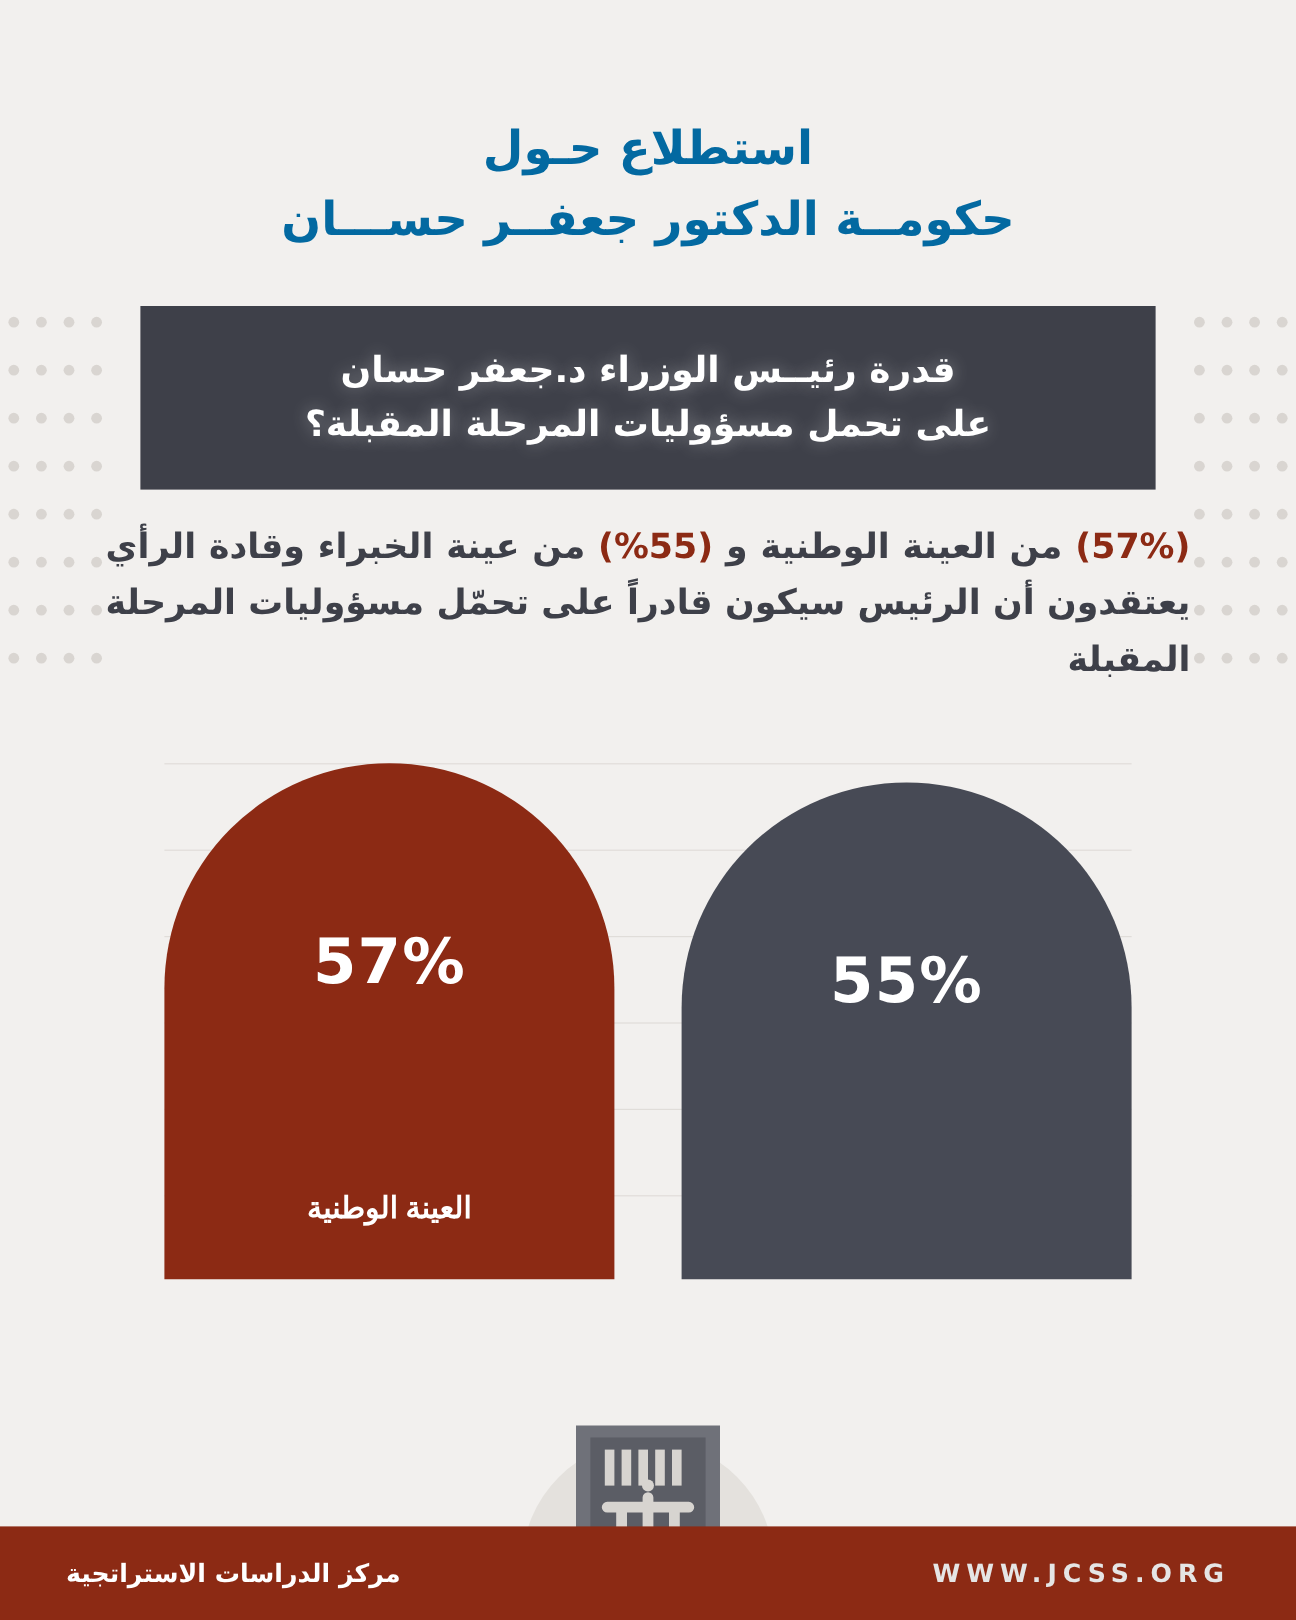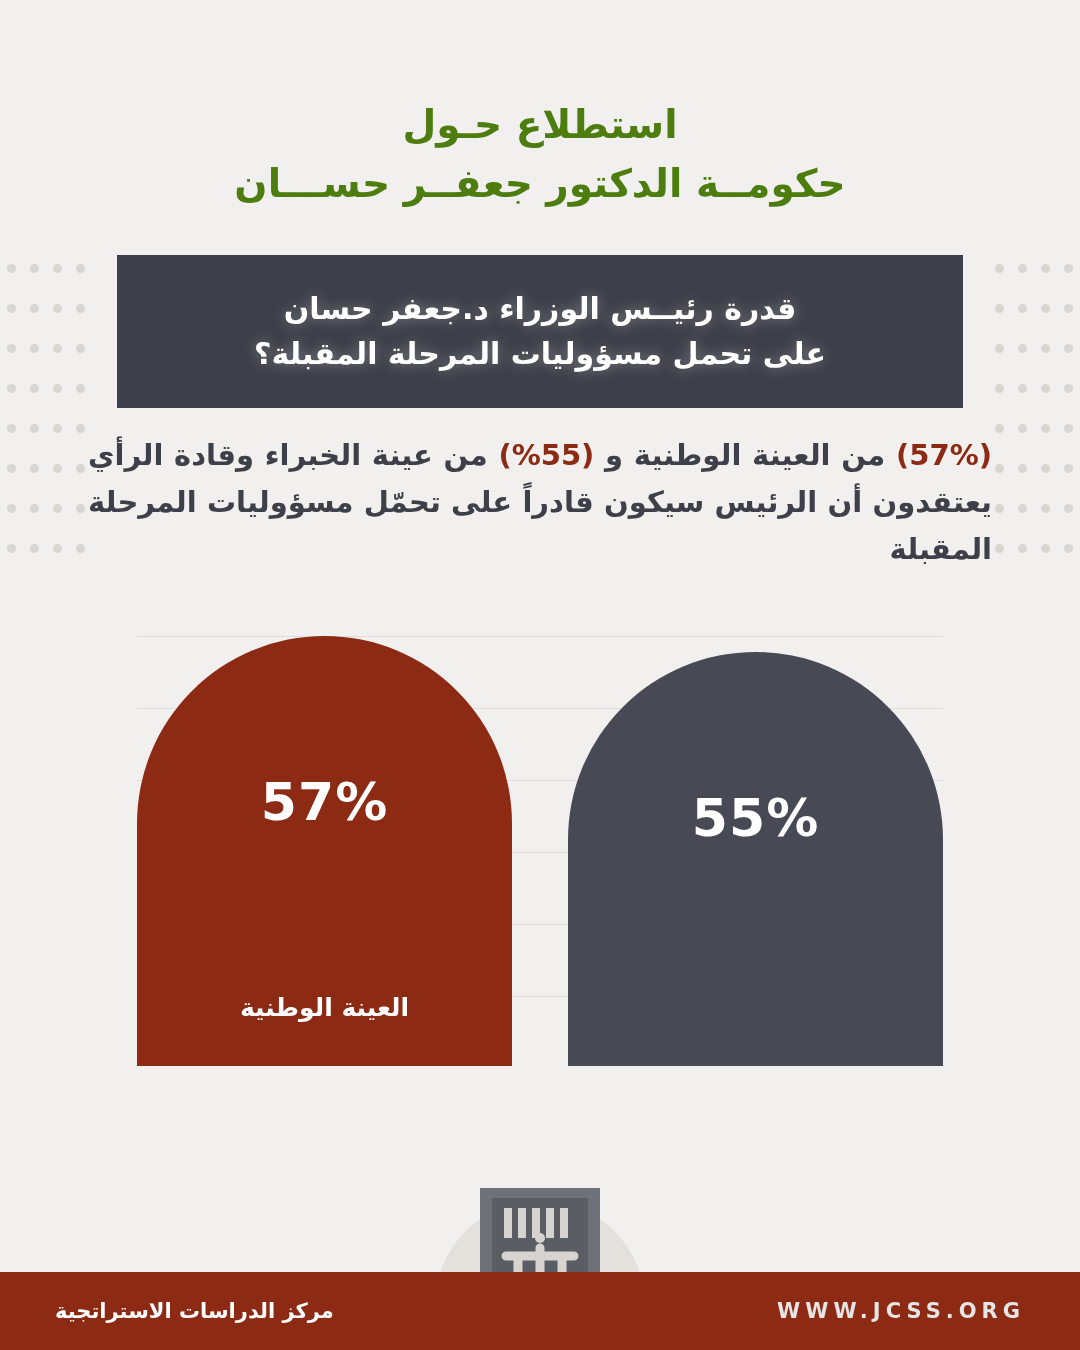--- a/index.html
+++ b/index.html
@@ -39,21 +39,21 @@
 
   
   .title-wrap {
     position: absolute;
     top: 95px;
     left: 0;
     right: 0;
     text-align: center;
   }
   .title-line {
-    color: #4d7c0f;
+    color: #0369a1;
     font-weight: bold;
     font-size: 39px;
     line-height: 1.52;
     letter-spacing: 0.5px;
   }
 
   
   .question-banner {
     position: absolute;
     top: 255px;
@@ -137,20 +137,21 @@
   }
   .bar .cat-label {
     position: absolute;
     bottom: 44px;
     left: 0;
     right: 0;
     text-align: center;
     color: #ffffff;
     font-weight: bold;
     font-size: 25px;
+    font-family: Liberation Serif, serif;
   }
 
   
   .logo {
     position: absolute;
     left: 50%;
     transform: translateX(-50%);
     bottom: 0px;
     width: 230px;
     height: 200px;

